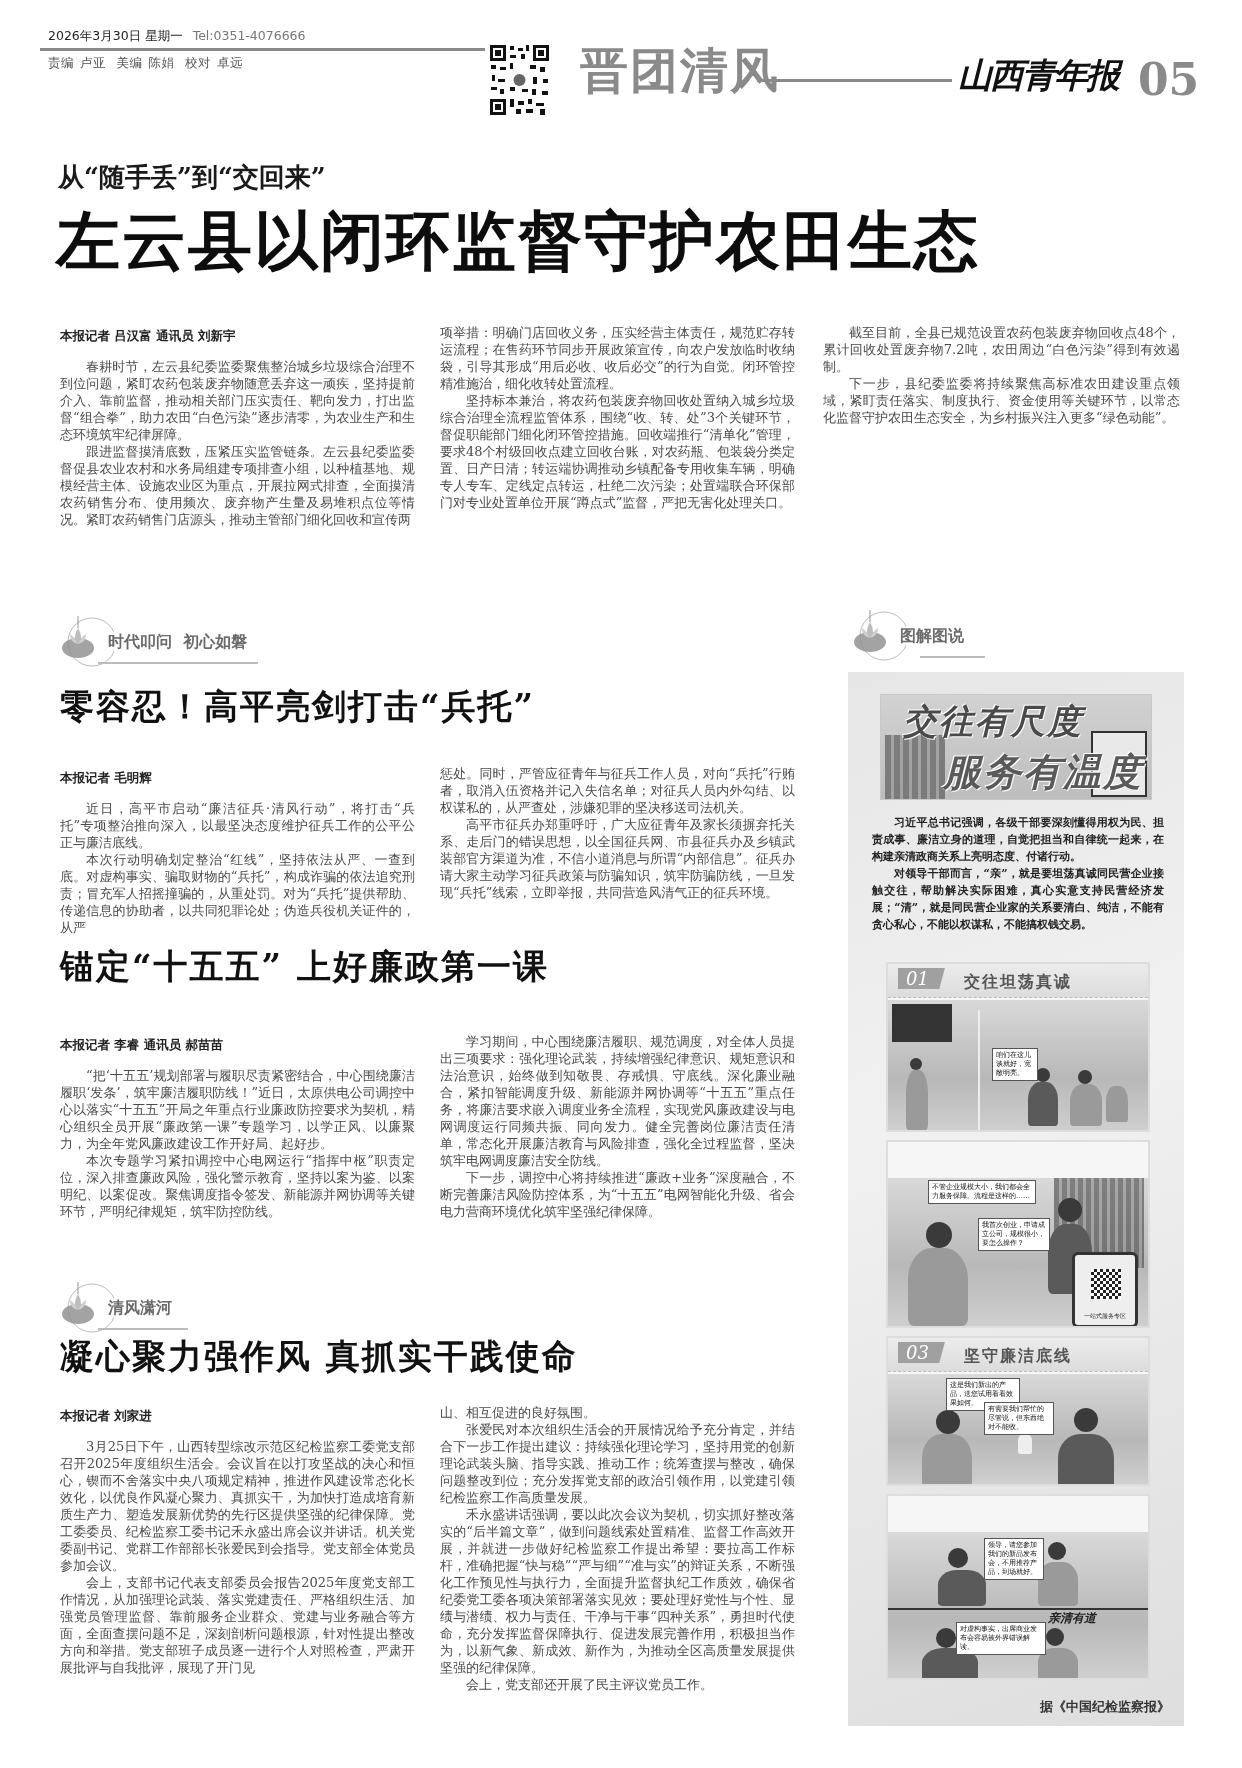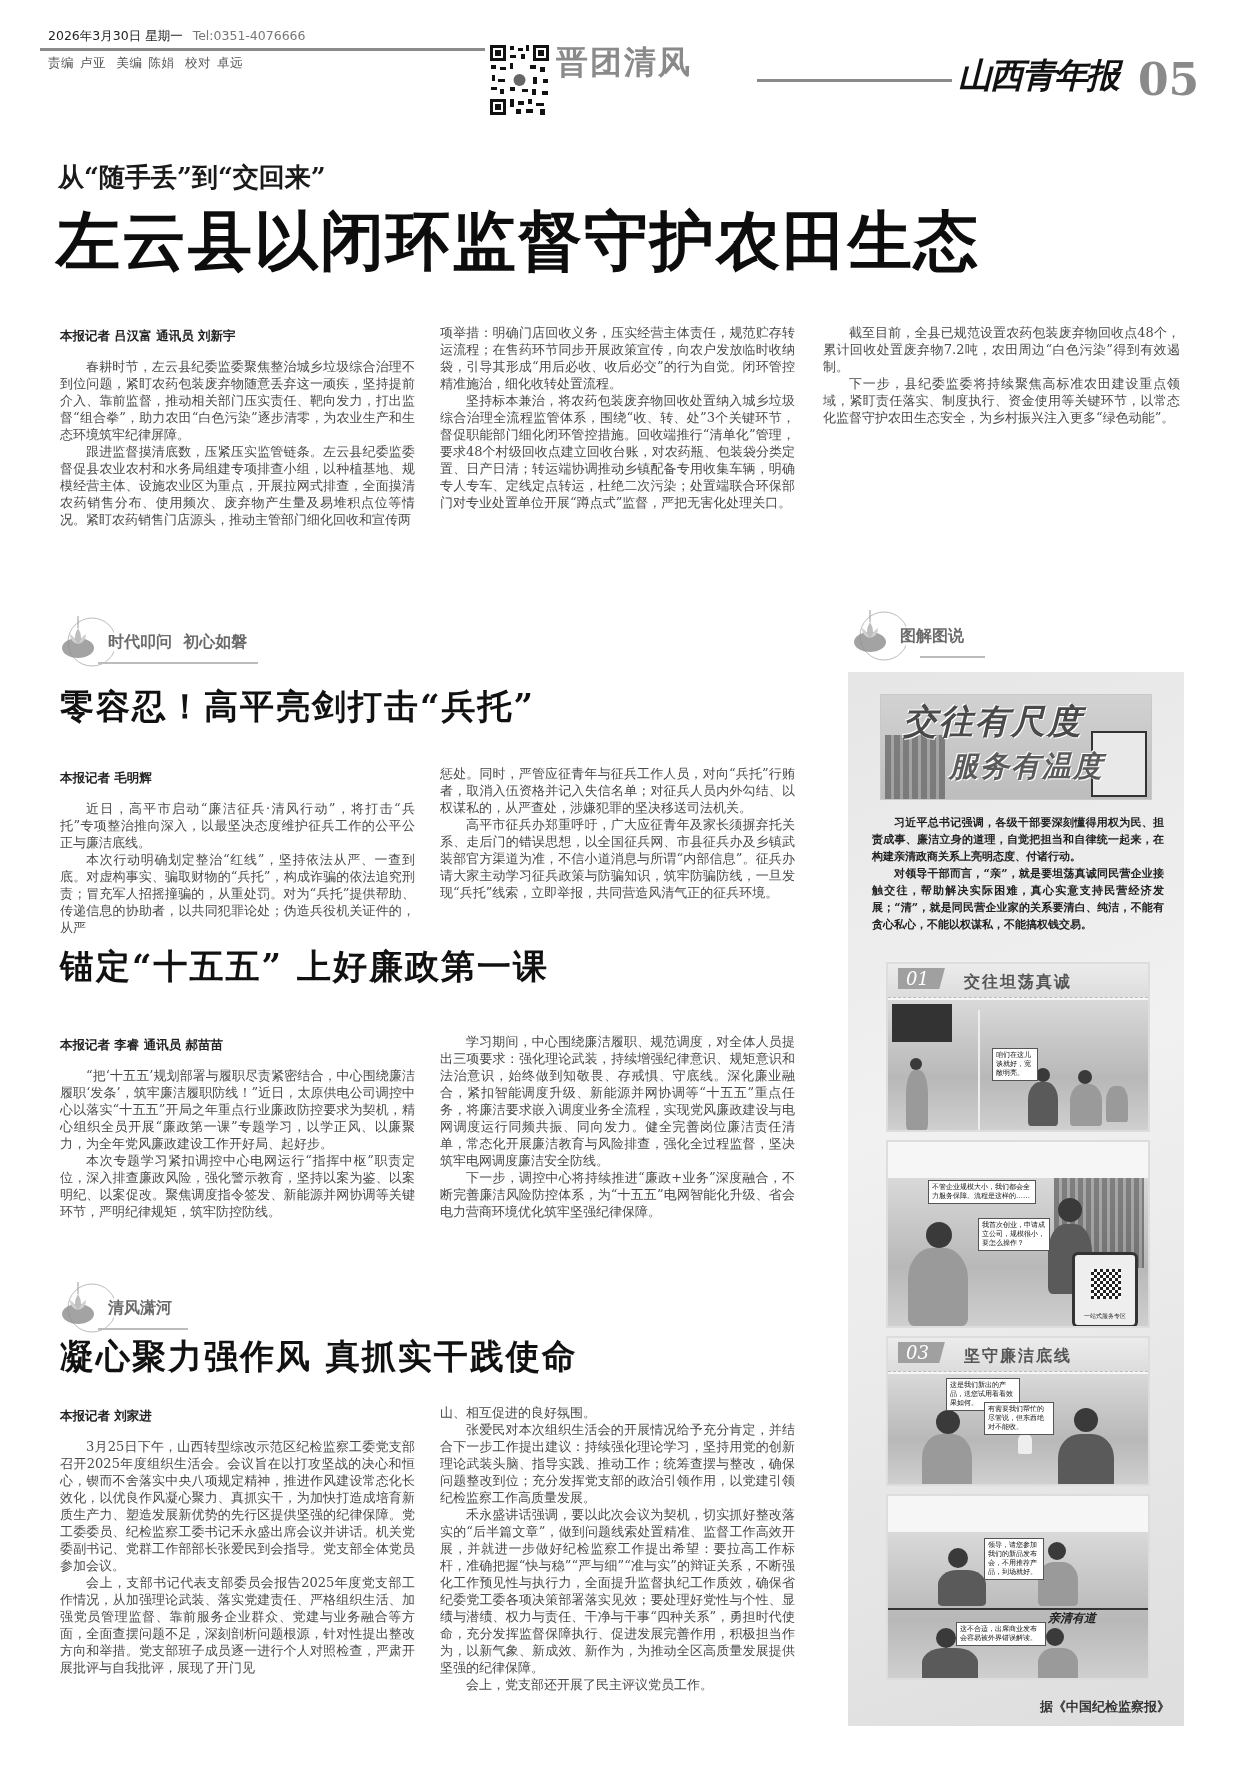--- a/index.html
+++ b/index.html
@@ -6,21 +6,21 @@
   html, body { width: 1242px; height: 1768px; background: #ffffff; overflow: hidden; }
   body { position: relative; font-family: "DejaVu Serif", "Liberation Serif", serif; color: #3a3a3a; }
 
   
   .mast-date { position: absolute; left: 48px; top: 28px; font-family: "DejaVu Sans", sans-serif; font-size: 12.5px; color: #222; white-space: nowrap; }
   .mast-date .tel { color: #777; margin-left: 6px; }
   .mast-line-left { position: absolute; left: 40px; top: 48px; width: 445px; height: 3px; background: #8a8a8a; }
   .mast-editors { position: absolute; left: 48px; top: 55px; font-family: "DejaVu Sans", sans-serif; font-size: 12.5px; color: #555; white-space: nowrap; letter-spacing: 0.5px; }
   .mast-editors span { margin-right: 6px; }
   .qr { position: absolute; left: 488px; top: 43px; width: 63px; height: 74px; }
-  .page-section-title { position: absolute; left: 556px; top: 46px; font-family: "DejaVu Serif", serif; font-size: 32px; font-weight: bold; color: #8a8a8a; letter-spacing: 2px; white-space: nowrap; line-height: 1; }
+  .page-section-title { position: absolute; left: 580px; top: 46px; font-family: "DejaVu Serif", serif; font-size: 48px; font-weight: bold; color: #8a8a8a; letter-spacing: 2px; white-space: nowrap; line-height: 1; }
   .mast-line-right { position: absolute; left: 757px; top: 79px; width: 195px; height: 3px; background: #8a8a8a; }
   .paper-name { position: absolute; left: 958px; top: 58px; font-family: "DejaVu Serif", serif; font-style: italic; font-weight: bold; font-size: 34px; color: #111; white-space: nowrap; line-height: 1; letter-spacing: -2px; }
   .page-num { position: absolute; left: 1138px; top: 58px; font-family: "DejaVu Serif", serif; font-weight: bold; font-size: 44px; color: #8a8a8a; line-height: 1; }
 
   
   .lead-kicker { position: absolute; left: 58px; top: 160px; font-size: 26px; font-weight: bold; color: #1a1a1a; white-space: nowrap; }
   .lead-title { position: absolute; left: 56px; top: 206px; font-size: 64px; font-weight: bold; color: #0d0d0d; white-space: nowrap; letter-spacing: 2px; line-height: 1.1; }
 
   .byline { position: absolute; font-family: "DejaVu Sans", sans-serif; font-size: 12.5px; font-weight: bold; color: #222; white-space: nowrap; }
   .body-col { position: absolute; font-family: "DejaVu Serif", serif; font-size: 13px; line-height: 17px; color: #4a4a4a; text-align: justify; }
@@ -34,21 +34,21 @@
   .section-badge .badge-line { position: absolute; left: 40px; top: 48px; height: 2px; background: #bcbcbc; }
 
   .art-title { position: absolute; font-size: 34px; font-weight: bold; color: #111; white-space: nowrap; letter-spacing: 2px; line-height: 1.1; }
 
   
   .info-panel { position: absolute; left: 848px; top: 672px; width: 336px; height: 1054px; background: linear-gradient(160deg, #e6e6e6 0%, #f1f1f1 40%, #dedede 100%); overflow: hidden; }
   .info-banner { position: absolute; left: 32px; top: 22px; width: 272px; height: 106px; background: linear-gradient(180deg, #d2d2d2, #bdbdbd); border: 1px solid #c8c8c8; }
   .info-banner .shelf { position: absolute; left: 4px; top: 40px; width: 60px; height: 64px; background: repeating-linear-gradient(90deg, #6a6a6a 0 6px, #9a9a9a 6px 9px); opacity: 0.8; }
   .info-banner .painting { position: absolute; right: 4px; top: 36px; width: 56px; height: 66px; border: 2px solid #333; background: #e9e9e9; }
   .info-banner .t1 { position: absolute; left: 22px; top: 4px; font-size: 34px; font-weight: bold; color: #4a4a4a; letter-spacing: 2px; text-shadow: 1px 1px 0 #fff, -1px -1px 0 #fff; font-style: italic; white-space: nowrap; }
-  .info-banner .t2 { position: absolute; left: 68px; top: 52px; font-size: 29px; font-weight: bold; color: #5a5a5a; letter-spacing: 2px; text-shadow: 1px 1px 0 #fff, -1px -1px 0 #fff; font-style: italic; white-space: nowrap; text-align: center; }
+  .info-banner .t2 { position: absolute; left: 62px; top: 52px; font-size: 38px; font-weight: bold; color: #5a5a5a; letter-spacing: 2px; text-shadow: 1px 1px 0 #fff, -1px -1px 0 #fff; font-style: italic; white-space: nowrap; text-align: center; }
   .info-intro { position: absolute; left: 24px; top: 142px; width: 292px; font-family: "DejaVu Serif", serif; font-size: 11px; line-height: 17px; color: #222; font-weight: bold; text-align: justify; }
   .info-intro p { text-indent: 2em; }
 
   .panel { position: absolute; left: 38px; width: 264px; background: #f6f6f6; border: 2px solid #ddd; }
   .panel .head { position: absolute; left: 0; top: 0; width: 100%; height: 34px; background: linear-gradient(180deg, #ececec, #dcdcdc); border-bottom: 1px dashed #bbb; }
   .panel .num { position: absolute; left: 10px; top: 4px; font-style: italic; font-size: 18px; color: #fff; background: #a0a0a0; padding: 0 16px 0 8px; clip-path: polygon(0 0, 100% 0, 88% 100%, 0 100%); }
   .panel .ptitle { position: absolute; left: 0; right: 0; top: 8px; text-align: center; font-weight: bold; font-size: 16px; color: #555; letter-spacing: 2px; }
   .panel .scene { position: absolute; left: 0; top: 36px; right: 0; bottom: 0; background: linear-gradient(180deg, #d9d9d9 0%, #b8b8b8 60%, #cfcfcf 100%); overflow: hidden; }
   .bubble { position: absolute; background: #fff; border: 1px solid #555; font-family: "DejaVu Sans", sans-serif; font-size: 7px; line-height: 9px; color: #111; padding: 2px 3px; }
   .figure { position: absolute; border-radius: 40% 40% 10% 10%; background: #5a5a5a; }
@@ -284,18 +284,18 @@
       <div class="head-dot" style="left:60px;top:16px;width:20px;height:20px;"></div>
       <div class="figure light" style="left:150px;top:30px;width:40px;height:44px;"></div>
       <div class="head-dot" style="left:160px;top:10px;width:18px;height:18px;"></div>
       <div class="bubble" style="left:96px;top:6px;width:60px;">领导，请您参加我们的新品发布会，不用推荐产品，到场就好。</div>
       <div class="panel-divider" style="top:76px;"></div>
       <div style="position:absolute;left:160px;top:78px;font-size:12px;font-weight:bold;color:#222;font-style:italic;">亲清有道</div>
       <div class="figure" style="left:34px;top:116px;width:56px;height:36px;"></div>
       <div class="head-dot" style="left:48px;top:96px;width:20px;height:20px;"></div>
       <div class="figure light" style="left:150px;top:116px;width:40px;height:36px;"></div>
       <div class="head-dot" style="left:158px;top:96px;width:18px;height:18px;"></div>
-      <div class="bubble" style="left:68px;top:90px;width:90px;">这不合适，出席商业发布会容易被外界错误解读。</div>
+      <div class="bubble" style="left:68px;top:90px;width:90px;">对虚构事实，出席商业发布会容易被外界错误解读。</div>
     </div>
   </div>
 
   <div class="info-source">据《中国纪检监察报》</div>
 </div>
 
 </body></html>

